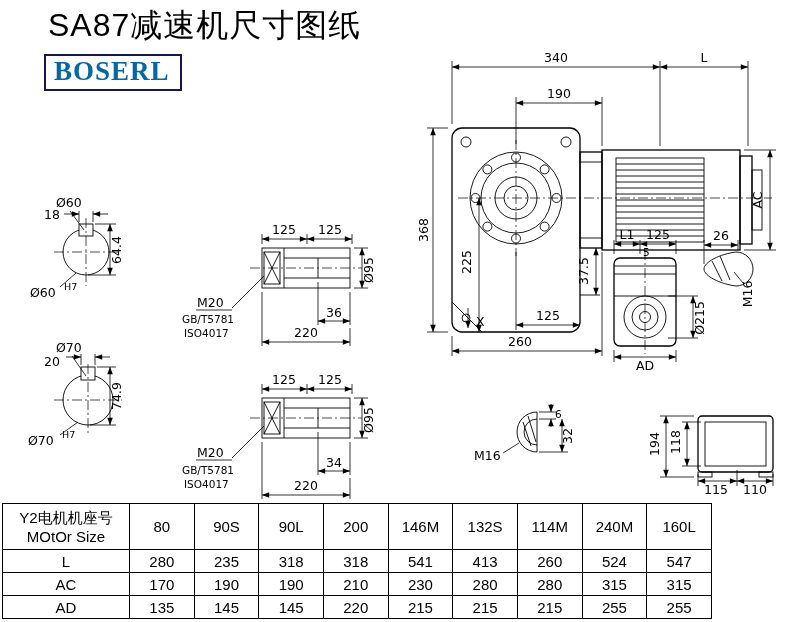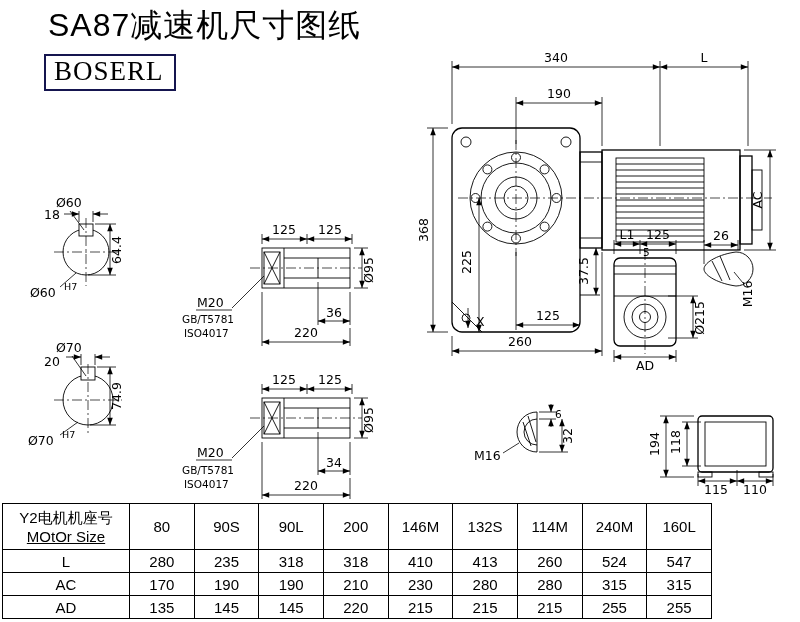--- a/index.html
+++ b/index.html
@@ -1,36 +1,36 @@
 <!DOCTYPE html>
 <html><head>
 <meta charset="utf-8">
 <style>
   * { margin:0; padding:0; box-sizing:border-box; }
   html,body { width:800px; height:622px; }
   body { background:#fff; font-family:"Liberation Sans",sans-serif; position:relative; overflow:hidden; }
   .title { position:absolute; left:38px; top:4px; font-size:32px; font-weight:normal; color:#000; letter-spacing:1px;margin-left:10px; }
   .logo { position:absolute; left:44px; top:54px; border:2px solid #15154f; padding:0 10px 2px 8px; background:#fff; }
-  .logo span { font-family:"Liberation Serif",serif; font-weight:normal; font-size:27px; color:#000000; letter-spacing:1px; }
+  .logo span { font-family:"Liberation Serif",serif; font-weight:bold; font-size:27px; color:#0369a1; letter-spacing:1px; }
   svg.drawing { position:absolute; left:0; top:40px; }
   svg text { font-family:"DejaVu Sans",sans-serif; font-size:12.5px; fill:#000; }
   svg text.sm { font-size:10.5px; }
   svg text.xs { font-size:9.5px; }
   .mid { text-anchor:middle; }
   .out { fill:none; stroke:#000; stroke-width:1.3; }
   .ln  { fill:none; stroke:#000; stroke-width:0.9; }
   .dim { fill:none; stroke:#000; stroke-width:0.8; }
   .cl  { fill:none; stroke:#000; stroke-width:0.7; stroke-dasharray:10 3 2 3; }
   .wh  { fill:#fff; stroke:#000; stroke-width:0.9; }
   #arw path { fill:#000; stroke:none; }
   .size-table { position:absolute; left:2px; top:503px; width:710px; border-collapse:collapse; table-layout:fixed; background:#fff; }
   .size-table th,.size-table td { border:1px solid #000; text-align:center; font-weight:normal; font-size:15px; color:#000; padding:0; }
   .size-table th { height:46px; }
   .size-table td { height:23px; }
-  .u { text-decoration:underline; }
+  .u { }
 </style>
 </head>
 <body>
 
 <div class="title">SA87减速机尺寸图纸</div>
 <div class="logo">
   <span>BOSERL</span>
 </div>
 
 <svg class="drawing" width="800" height="462" viewBox="0 0 800 462">
@@ -314,21 +314,21 @@
     <th>114M</th>
     <th>240M</th>
     <th>160L</th>
   </tr>
   <tr>
     <td>L</td>
     <td>280</td>
     <td>235</td>
     <td>318</td>
     <td>318</td>
-    <td>410</td>
+    <td>541</td>
     <td>413</td>
     <td>260</td>
     <td>524</td>
     <td>547</td>
   </tr>
   <tr>
     <td>AC</td>
     <td>170</td>
     <td>190</td>
     <td>190</td>

